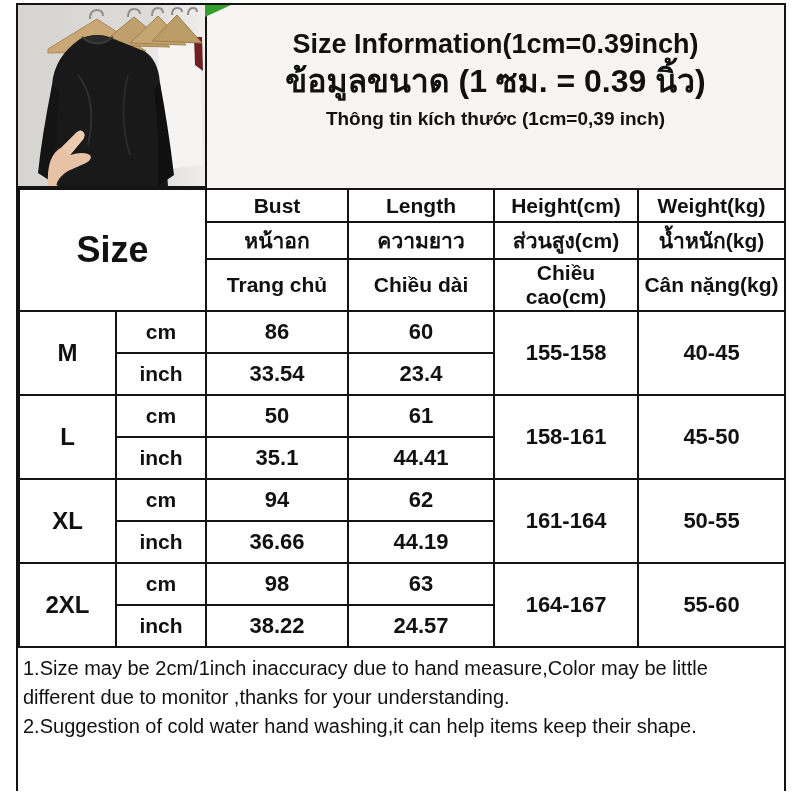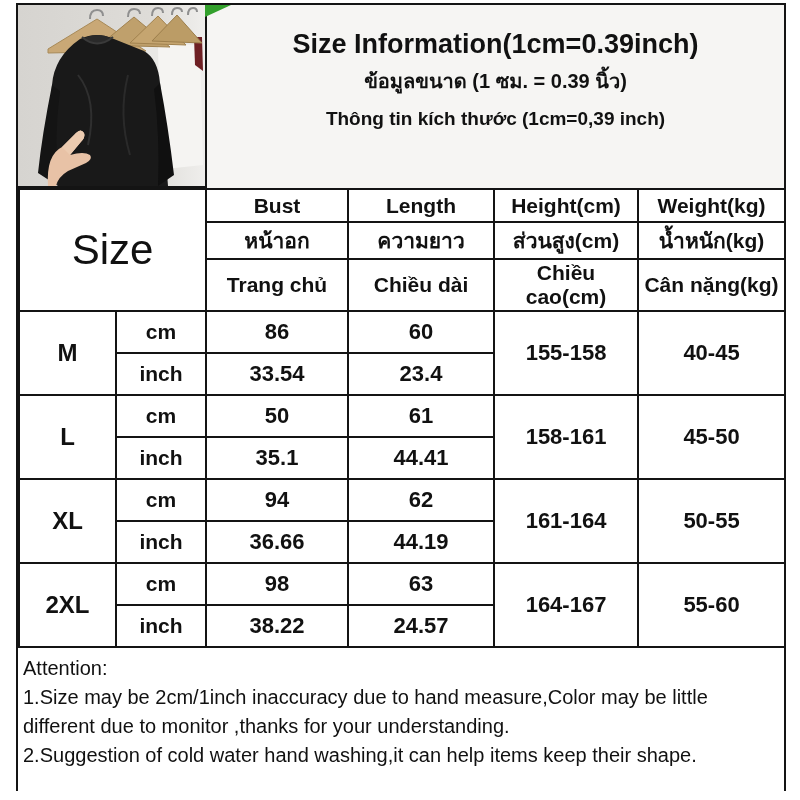--- a/index.html
+++ b/index.html
@@ -24,33 +24,33 @@
     position:absolute;left:187px;top:0;width:0;height:0;
     border-top:12px solid #33a02c;border-left:0;border-right:26px solid transparent;
     z-index:3;
   }
   .title-block{
     position:absolute;left:189px;right:0;top:0;height:152px;
     display:flex;flex-direction:column;justify-content:center;align-items:center;
     text-align:center;line-height:37px;background:#f6f5f3;
   }
   .title-en{font-size:27px;font-weight:bold;}
-  .title-th{font-size:20px;font-weight:bold;}
+  .title-th{font-size:32px;font-weight:bold;}
   .title-vi{font-size:19px;font-weight:bold;}
   
   table.size-table{
     border-collapse:collapse;table-layout:fixed;width:766px;
     font-weight:bold;
   }
   table.size-table td{
     border:2px solid #141414;text-align:center;vertical-align:middle;
     padding:1px;overflow:hidden;background:#fff;
   }
   td.hdr{background:#e4e4e4;font-size:21px;}
-  td.size-head{background:#e4e4e4;font-size:42px;font-weight:normal;}
+  td.size-head{background:#e4e4e4;font-size:36px;font-weight:bold;}
   td.size-letter{background:#dedede;font-size:24px;}
   td.shade{background:#f1f0ee;}
   td.unit{font-size:21px;margin-top:12px;}
   td.val{font-size:22px;}
   tr.hrow{height:33px;}
   tr.brow{height:42px;}
   
   .attention{
     padding:6px 6px 0 5px;font-size:20px;font-weight:normal;
     line-height:29px;background:#fff;height:160px;box-sizing:border-box;
@@ -205,18 +205,17 @@
       </tr>
       <tr class="brow">
         <td class="unit">inch</td>
         <td class="val">38.22</td>
         <td class="val">24.57</td>
       </tr>
     </tbody>
   </table>
 
   <div class="attention">
-    <p>Attention:</p>
     <p>1.Size may be 2cm/1inch inaccuracy due to hand measure,Color may be little different due to monitor ,thanks for your understanding.</p>
     <p>2.Suggestion of cold water hand washing,it can help items keep their shape.</p>
   </div>
 
 </div>
 
 </body></html>

